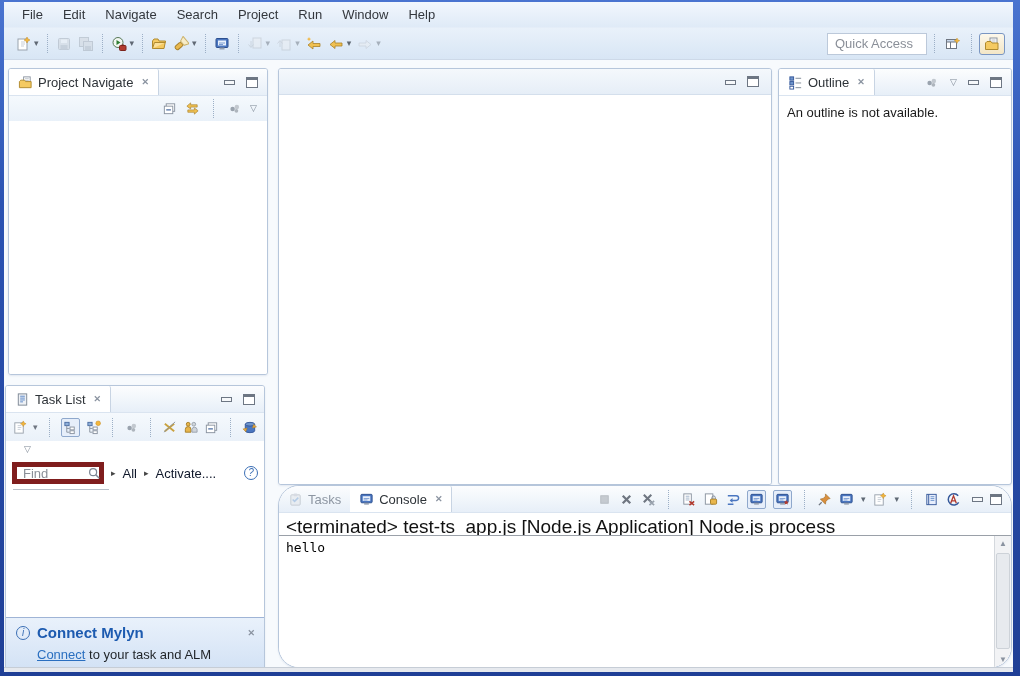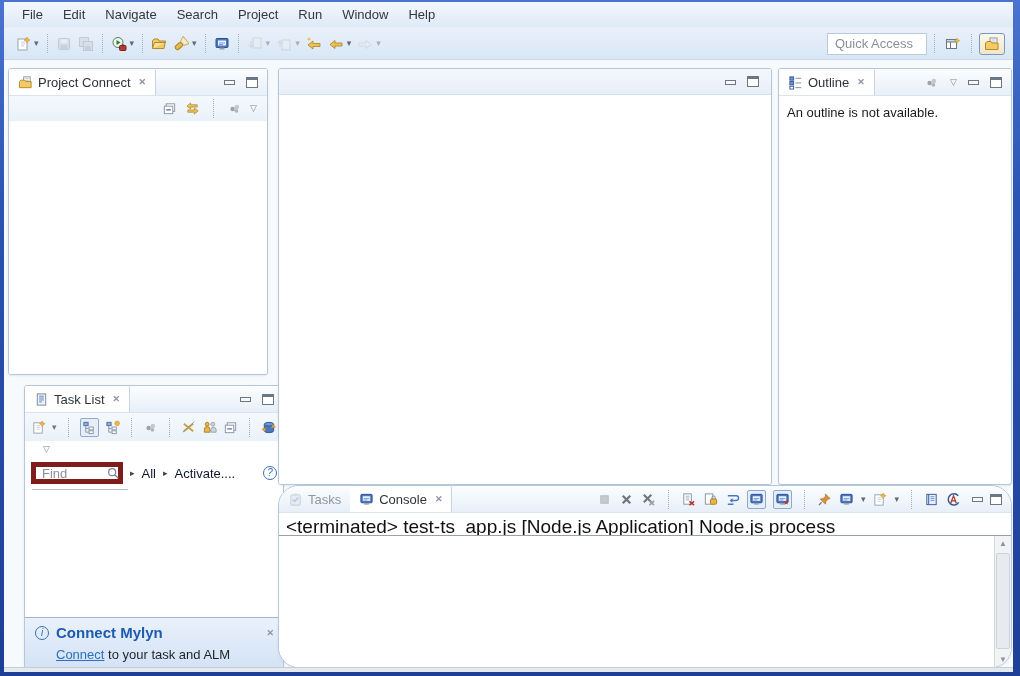--- a/index.html
+++ b/index.html
@@ -47,21 +47,21 @@
   .spacer { flex:1; }
   .hbtns { display:flex; align-items:center; gap:11px; padding-right:9px; }
   .ico-min { width:11px; height:5px; border:1px solid #6d7683; background:#f6f8fa; margin-top:1px; }
   .ico-max { width:12px; height:11px; border:1px solid #6d7683; border-top-width:3px; background:#fff; }
   .vtoolbar { height:25px; display:flex; align-items:center; justify-content:flex-end; gap:8px; padding:0 10px;
     background:linear-gradient(180deg,#f5f9fd,#e9f1f9); }
   .vtoolbar .dd, .tl-tools .dd { color:#6f7681; }
   .dd-outline { font-size:9px; color:#7d8794; line-height:1; }
 
   #project-explorer { left:4px; top:8px;  width:260px; height:307px; }
-  #task-list        { left:20px; top:325px; width:260px; height:285px; }
+  #task-list        { left:1px; top:325px; width:260px; height:285px; }
   #editor-area      { left:274px; top:8px; width:494px; height:417px; }
   #outline-panel    { left:774px; top:8px; width:234px; height:417px; }
   #console-panel    { left:274px; top:425px; width:734px; height:183px;border-radius:21px; }
 
   
   .ed-head { height:26px; background:linear-gradient(180deg,#f4f8fc,#e6eef7); border-bottom:1px solid #d4dfec;
     display:flex; align-items:center; justify-content:flex-end; }
   .ed-head .hbtns { padding-right:12px; }
 
   
@@ -385,21 +385,21 @@
   </div>
 
   <div id="workbench">
 
     <div class="panel" id="project-explorer">
       <div class="phead">
         <div class="tab">
           <svg class="i15">
               <use href="#i-persp-res"></use>
             </svg>
-          <span>Project Connect</span>
+          <span>Project Navigate</span>
           <span class="tclose">✕</span>
         </div>
         <span class="spacer"></span>
         <span class="hbtns">
           <span class="ico-min"></span>
           <span class="ico-max"></span>
         </span>
       </div>
       <div class="vtoolbar">
         <svg class="i15">
@@ -590,20 +590,21 @@
             </svg>
           <svg class="i15">
               <use href="#i-ansi"></use>
             </svg>
           <span class="ico-min" style="margin-left:4px;"></span>
           <span class="ico-max"></span>
         </span>
       </div>
       <div class="co-title">&lt;terminated&gt; test-ts_app.js [Node.js Application] Node.js process</div>
       <div class="co-out">
+        <div class="co-text">hello</div>
         <div class="vscroll">
           <div class="varrow">▲</div>
           <div class="vthumb"></div>
           <div class="varrow bottom">▼</div>
         </div>
       </div>
     </div>
 
     <div id="statusstrip"></div>
   </div>

